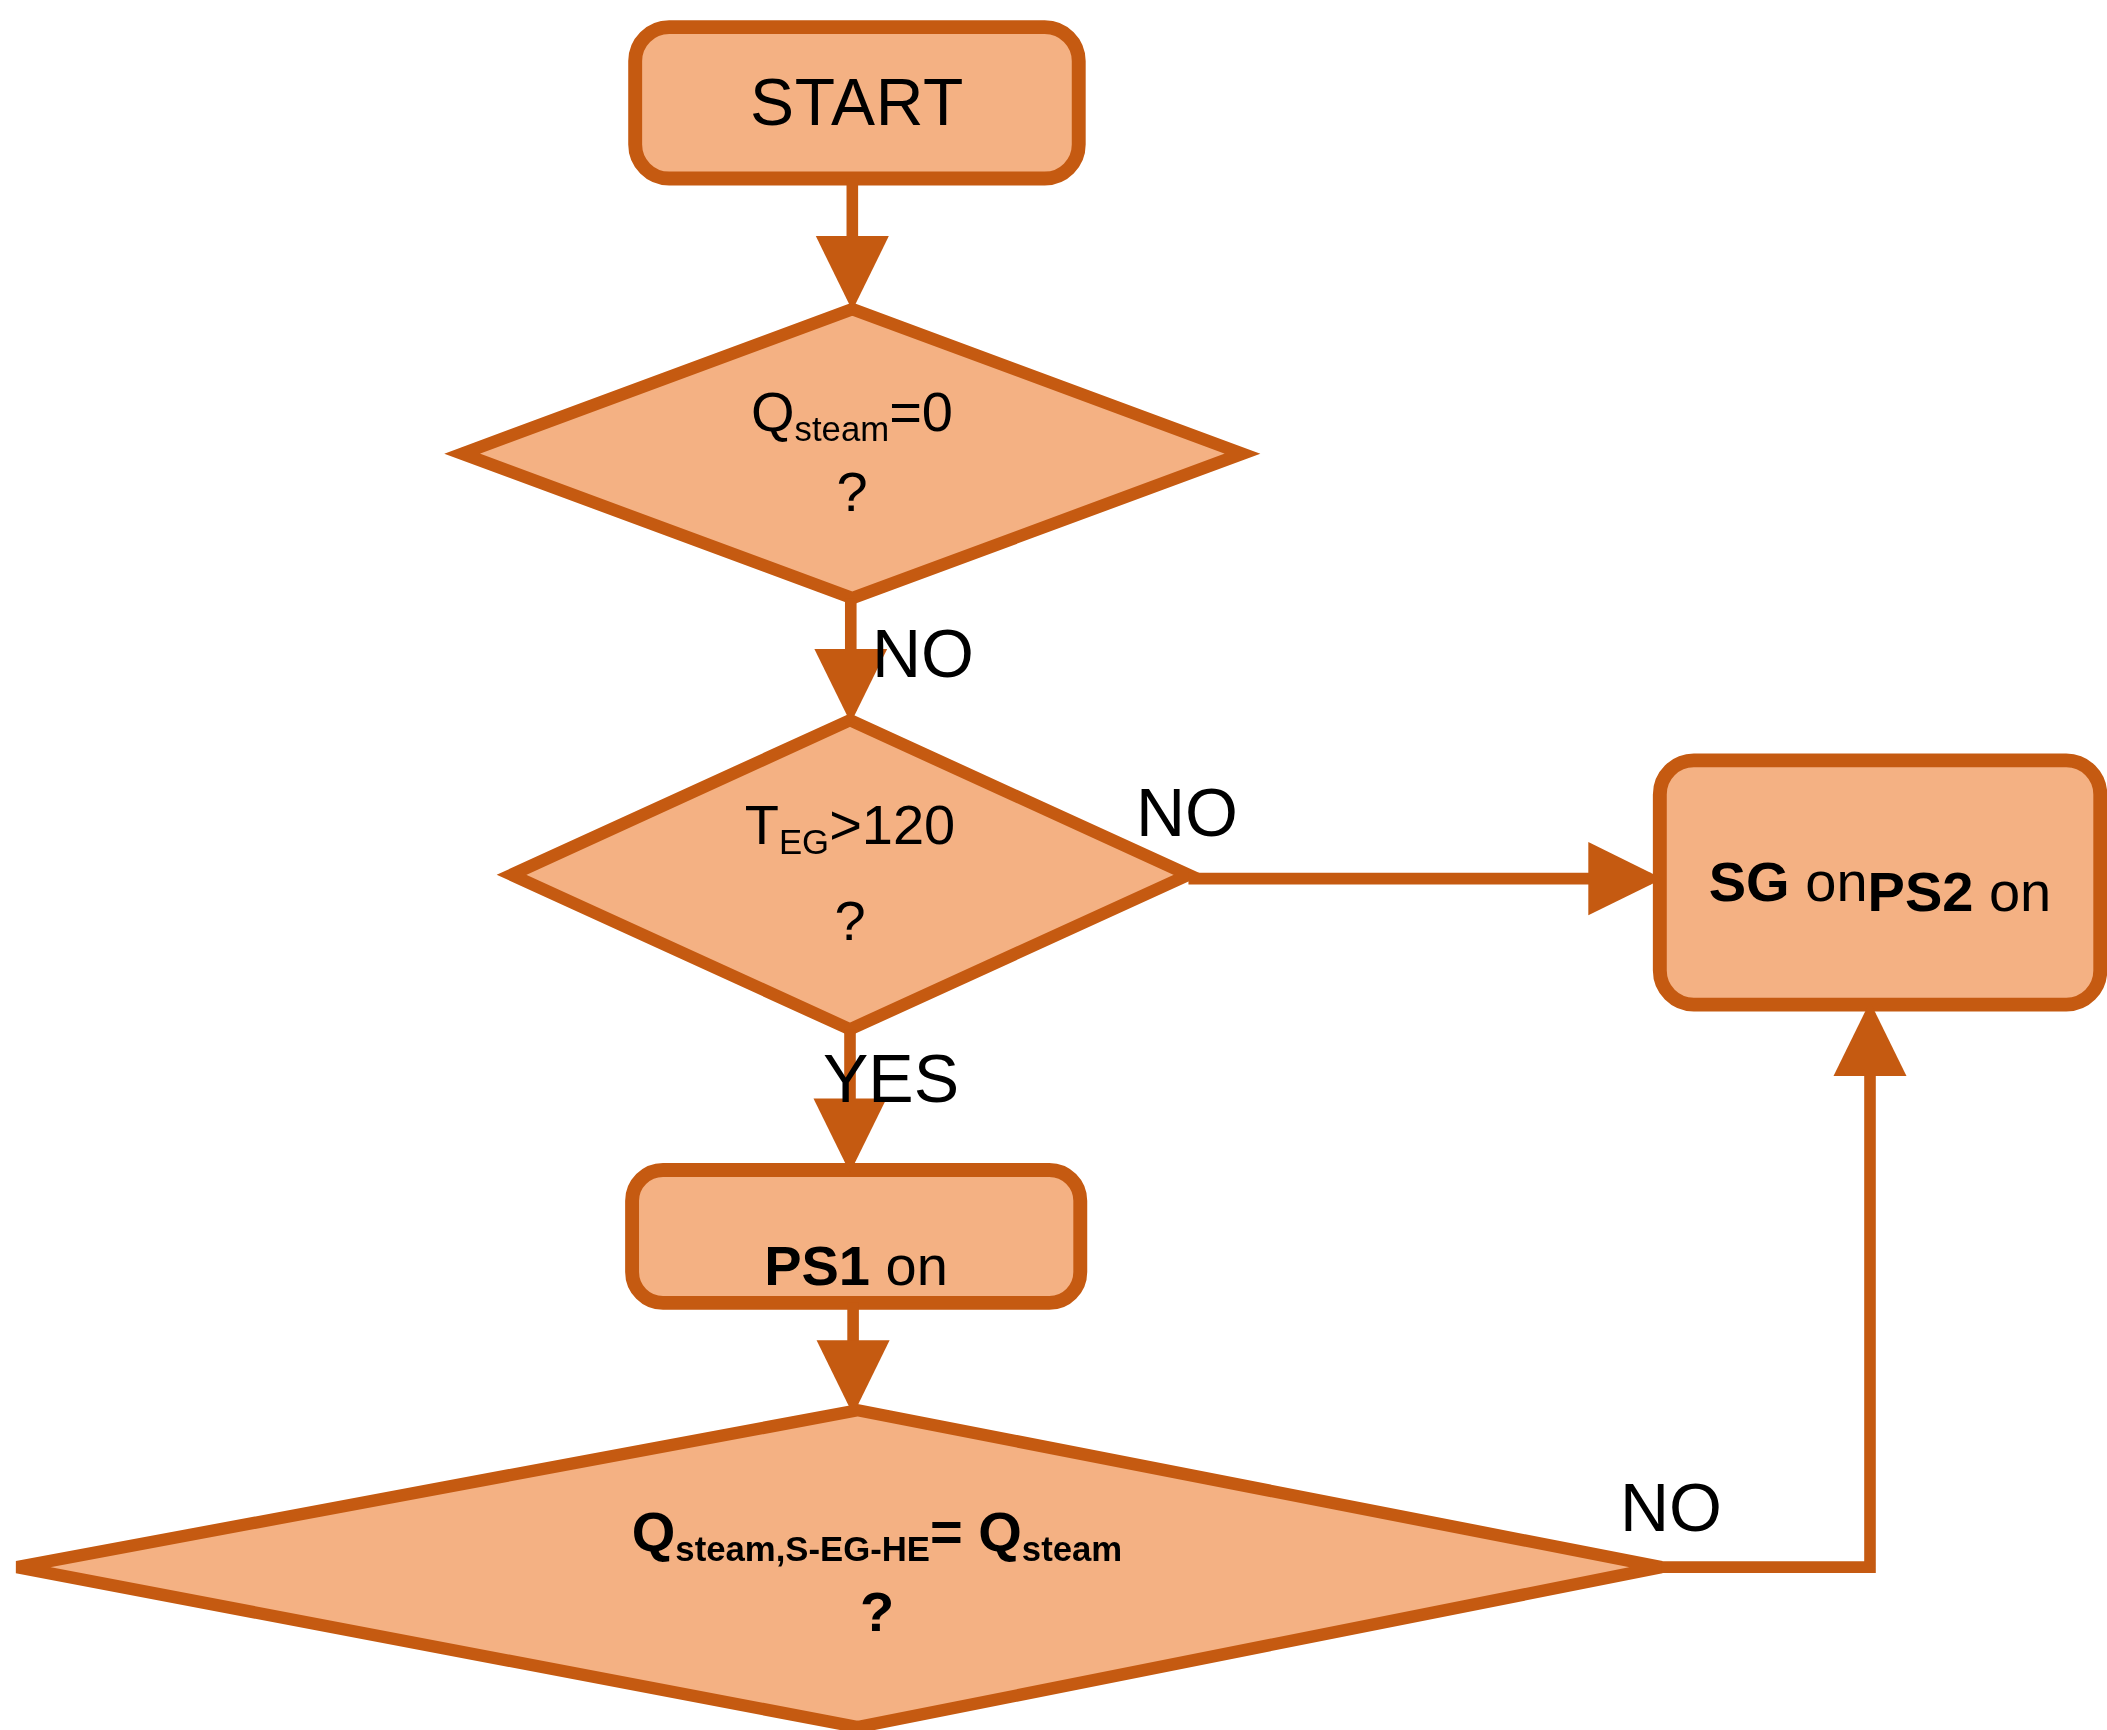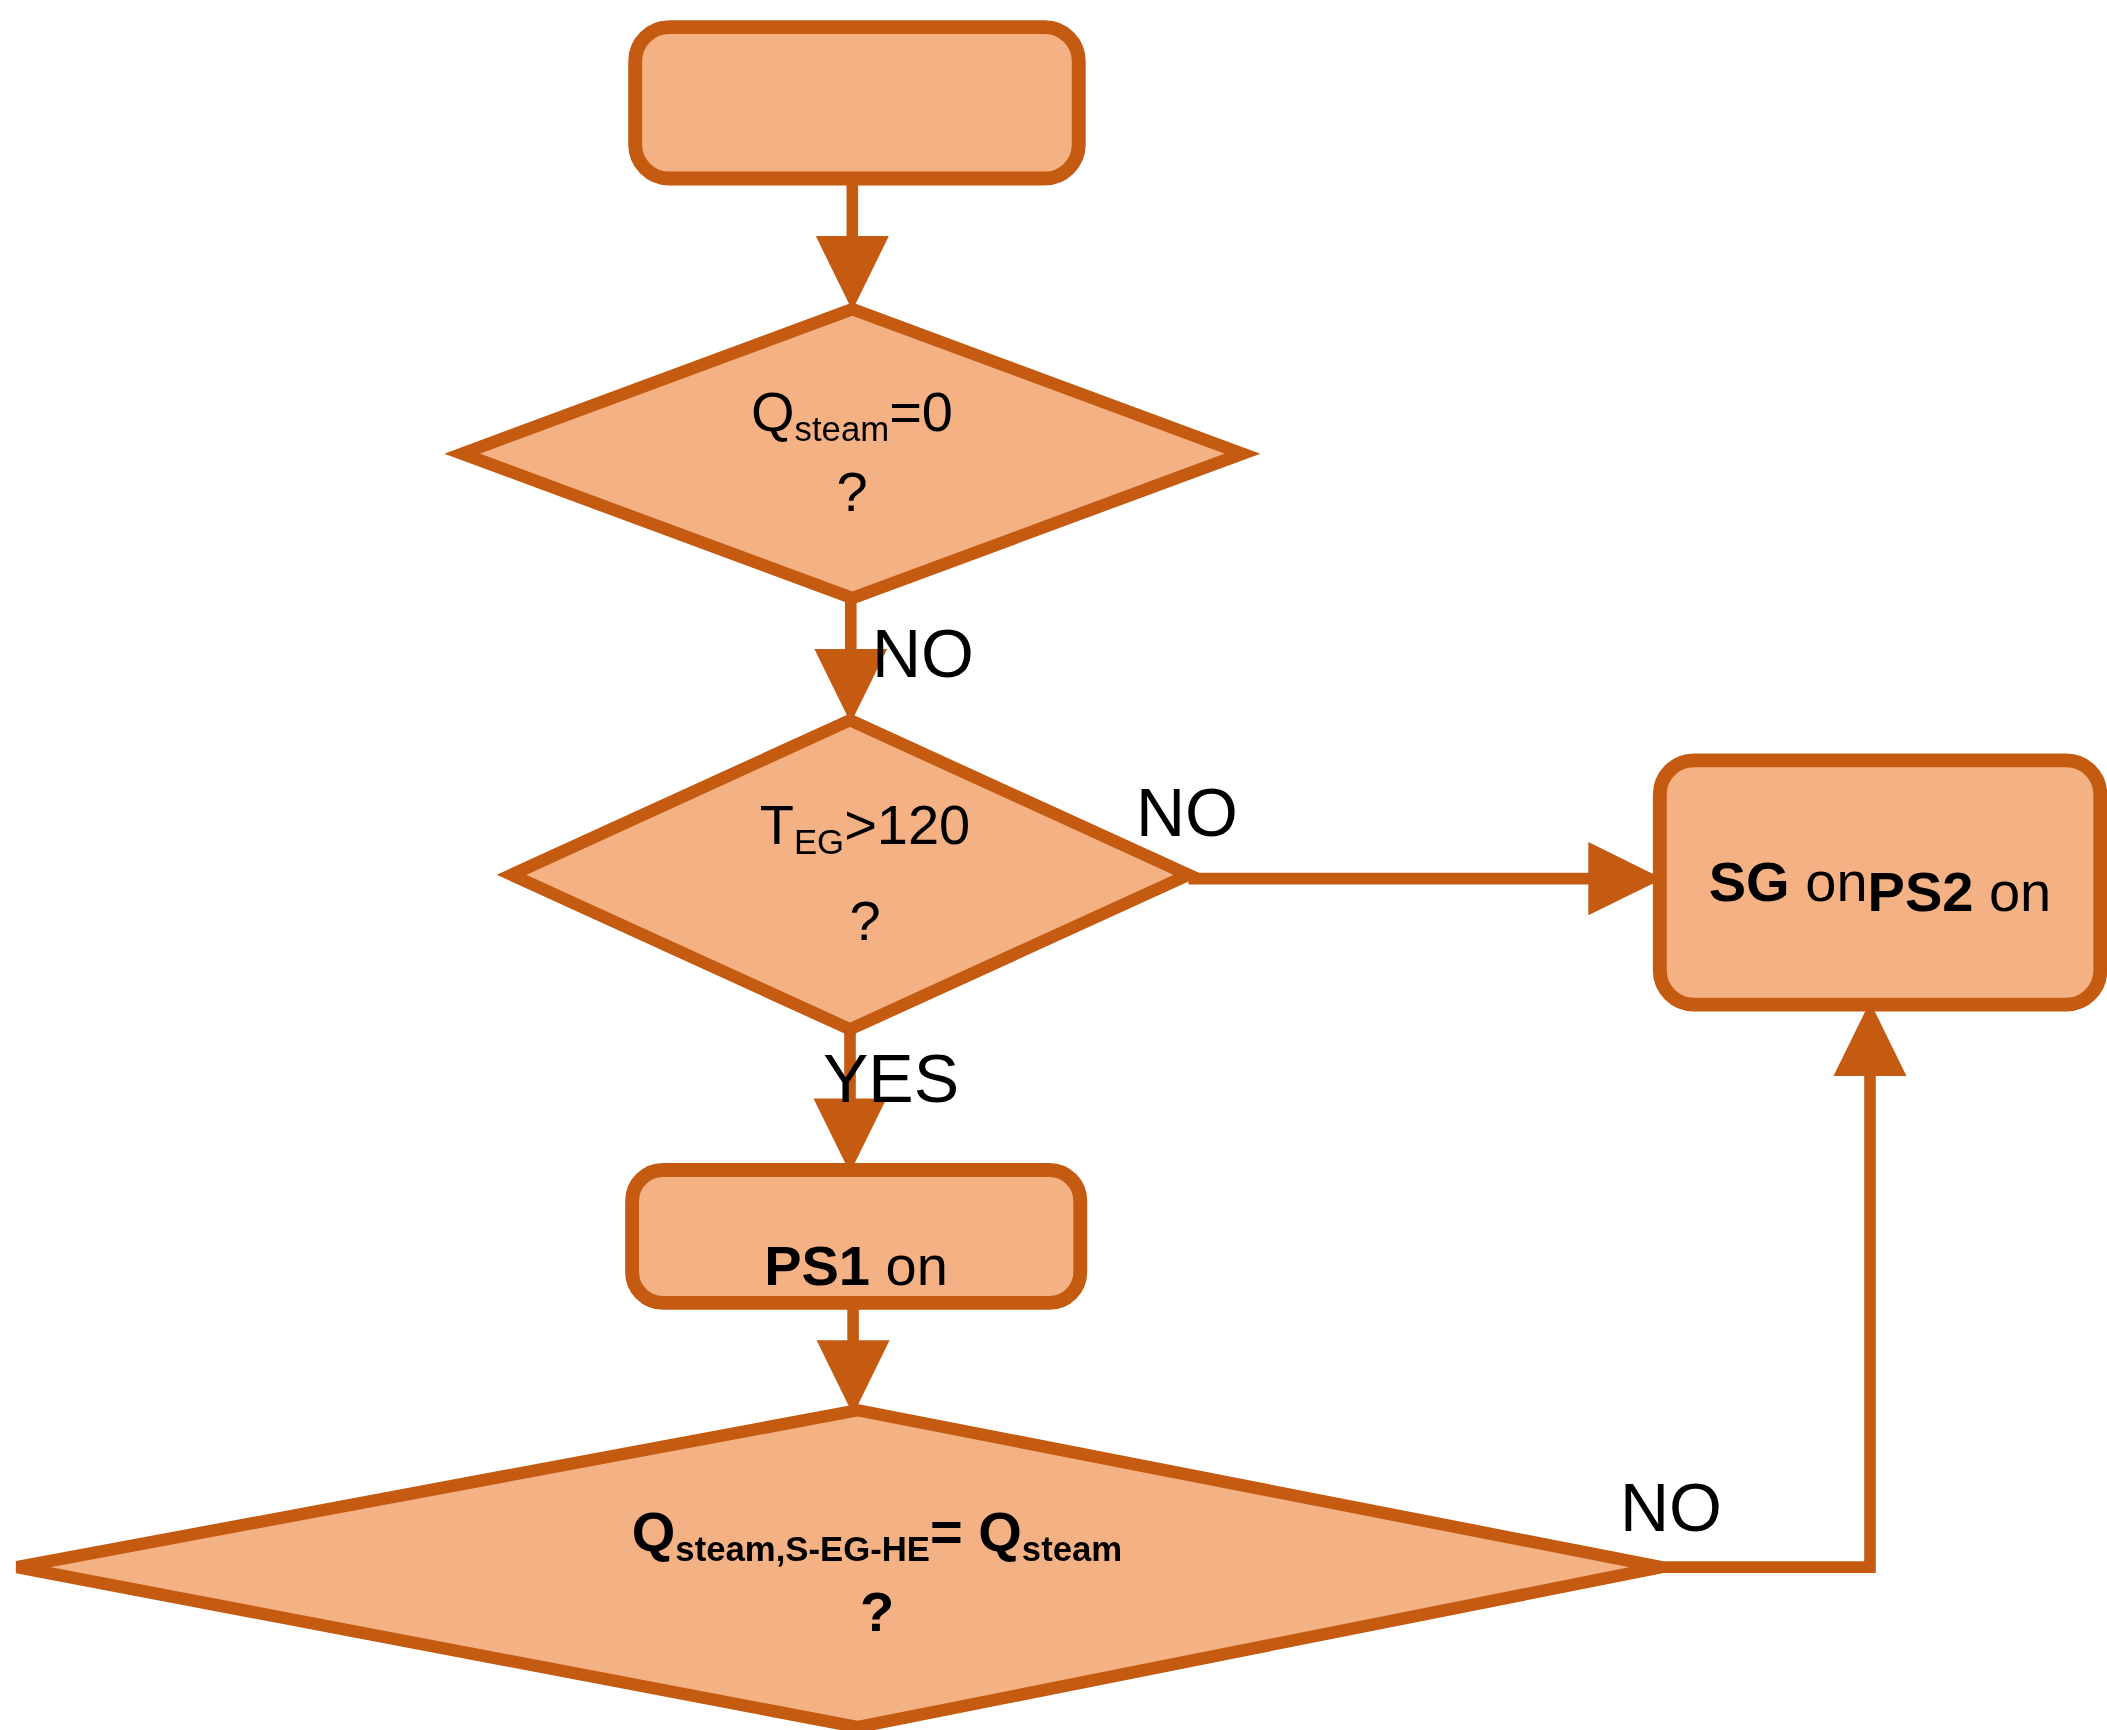--- a/index.html
+++ b/index.html
@@ -99,27 +99,28 @@
 
     <path d="M 1538 1137 L 2136 1137" stroke="#C55A11" stroke-width="15" fill="none" marker-end="url(#arrowOrange)"></path>
 
     <path d="M 1100 1332 L 1100 1502" stroke="#C55A11" stroke-width="15" fill="none" marker-end="url(#arrowOrange)"></path>
 
     <path d="M 1104 1686 L 1104 1815" stroke="#C55A11" stroke-width="15" fill="none" marker-end="url(#arrowOrange)"></path>
 
     <path d="M 2150 2028 L 2420 2028 L 2420 1312" stroke="#C55A11" stroke-width="15" fill="none" stroke-linejoin="miter" marker-end="url(#arrowOrange)"></path>
   </svg>
 
+  <div class="node-label lbl-start" style="left:635px; top:27px; width:444px; height:151px;">START</div>
 
   <div class="node-label lbl-dec" style="left:543px; top:340px; width:618px; height:224px;">
     <span class="q"><span>Q</span><span class="sub">steam</span><span>=0</span></span>
     <span class="q" style="margin-top:17px;">?</span>
   </div>
 
-  <div class="node-label lbl-dec" style="left:556px; top:761px; width:618px; height:224px;gap:16px;">
+  <div class="node-label lbl-dec" style="left:541px; top:761px; width:618px; height:224px;gap:16px;">
     <span class="q"><span>T</span><span class="sub">EG</span><span>&gt;120</span></span>
     <span class="q" style="margin-top:17px;">?</span>
   </div>
 
   <div class="node-label lbl-proc" style="left:632px; top:1200px; width:448px; height:133px;align-items:center;">
     <span class="row"><b>PS1</b><span> on</span></span>
   </div>
 
   <div class="node-label lbl-proc" style="left:1660px; top:760px; width:440px; height:244px;">
     <span class="row"><b>SG</b><span> on</span></span>

